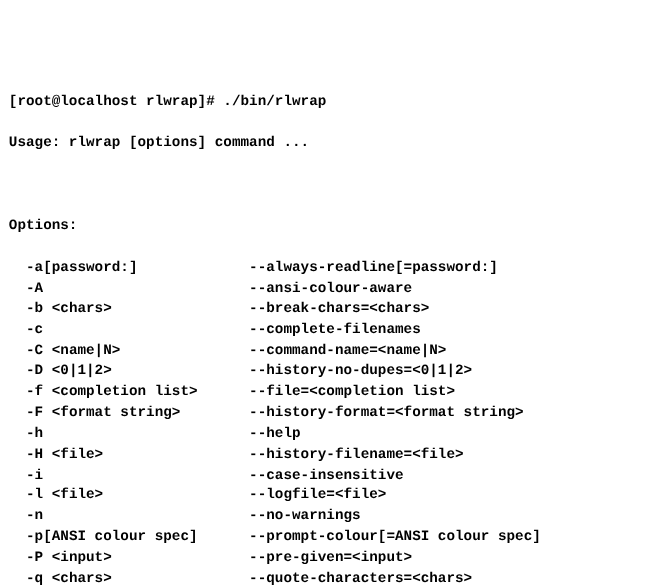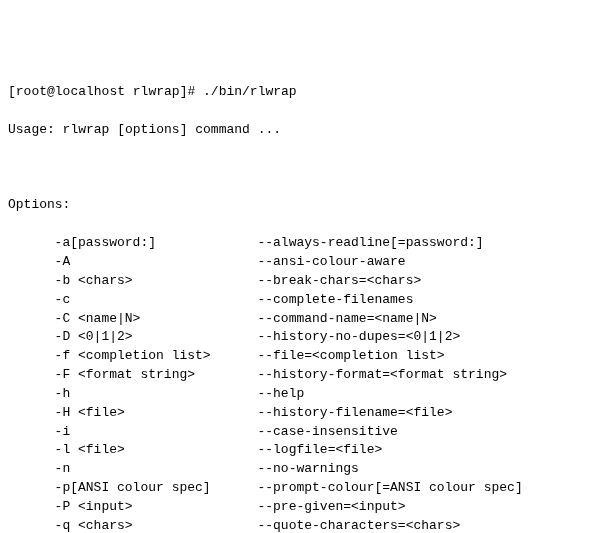--- a/index.html
+++ b/index.html
@@ -5,22 +5,22 @@
     body {
       margin: 0;
       padding: 8px;
       background: #fff;
       font-family: "Courier New", Courier, monospace;
       font-size: 13px;
       line-height: 1.45;
       color: #000;
       white-space: pre;
     }
-    .line { display: block; }
-    .col1 { display: inline-block; width: 26ch; margin-left: 31px; }
+    .line { display: block; font-weight: bold; }
+    .col1 { display: inline-block; width: 26ch; }
   </style>
 </head>
 <body>
 
 
 
 <span class="line"><span>[root@localhost rlwrap]# </span><span>./bin/rlwrap</span></span>
 <span class="line">Usage: rlwrap [options] command ...</span>
 <span class="line"> </span>
 <span class="line">Options:</span>

